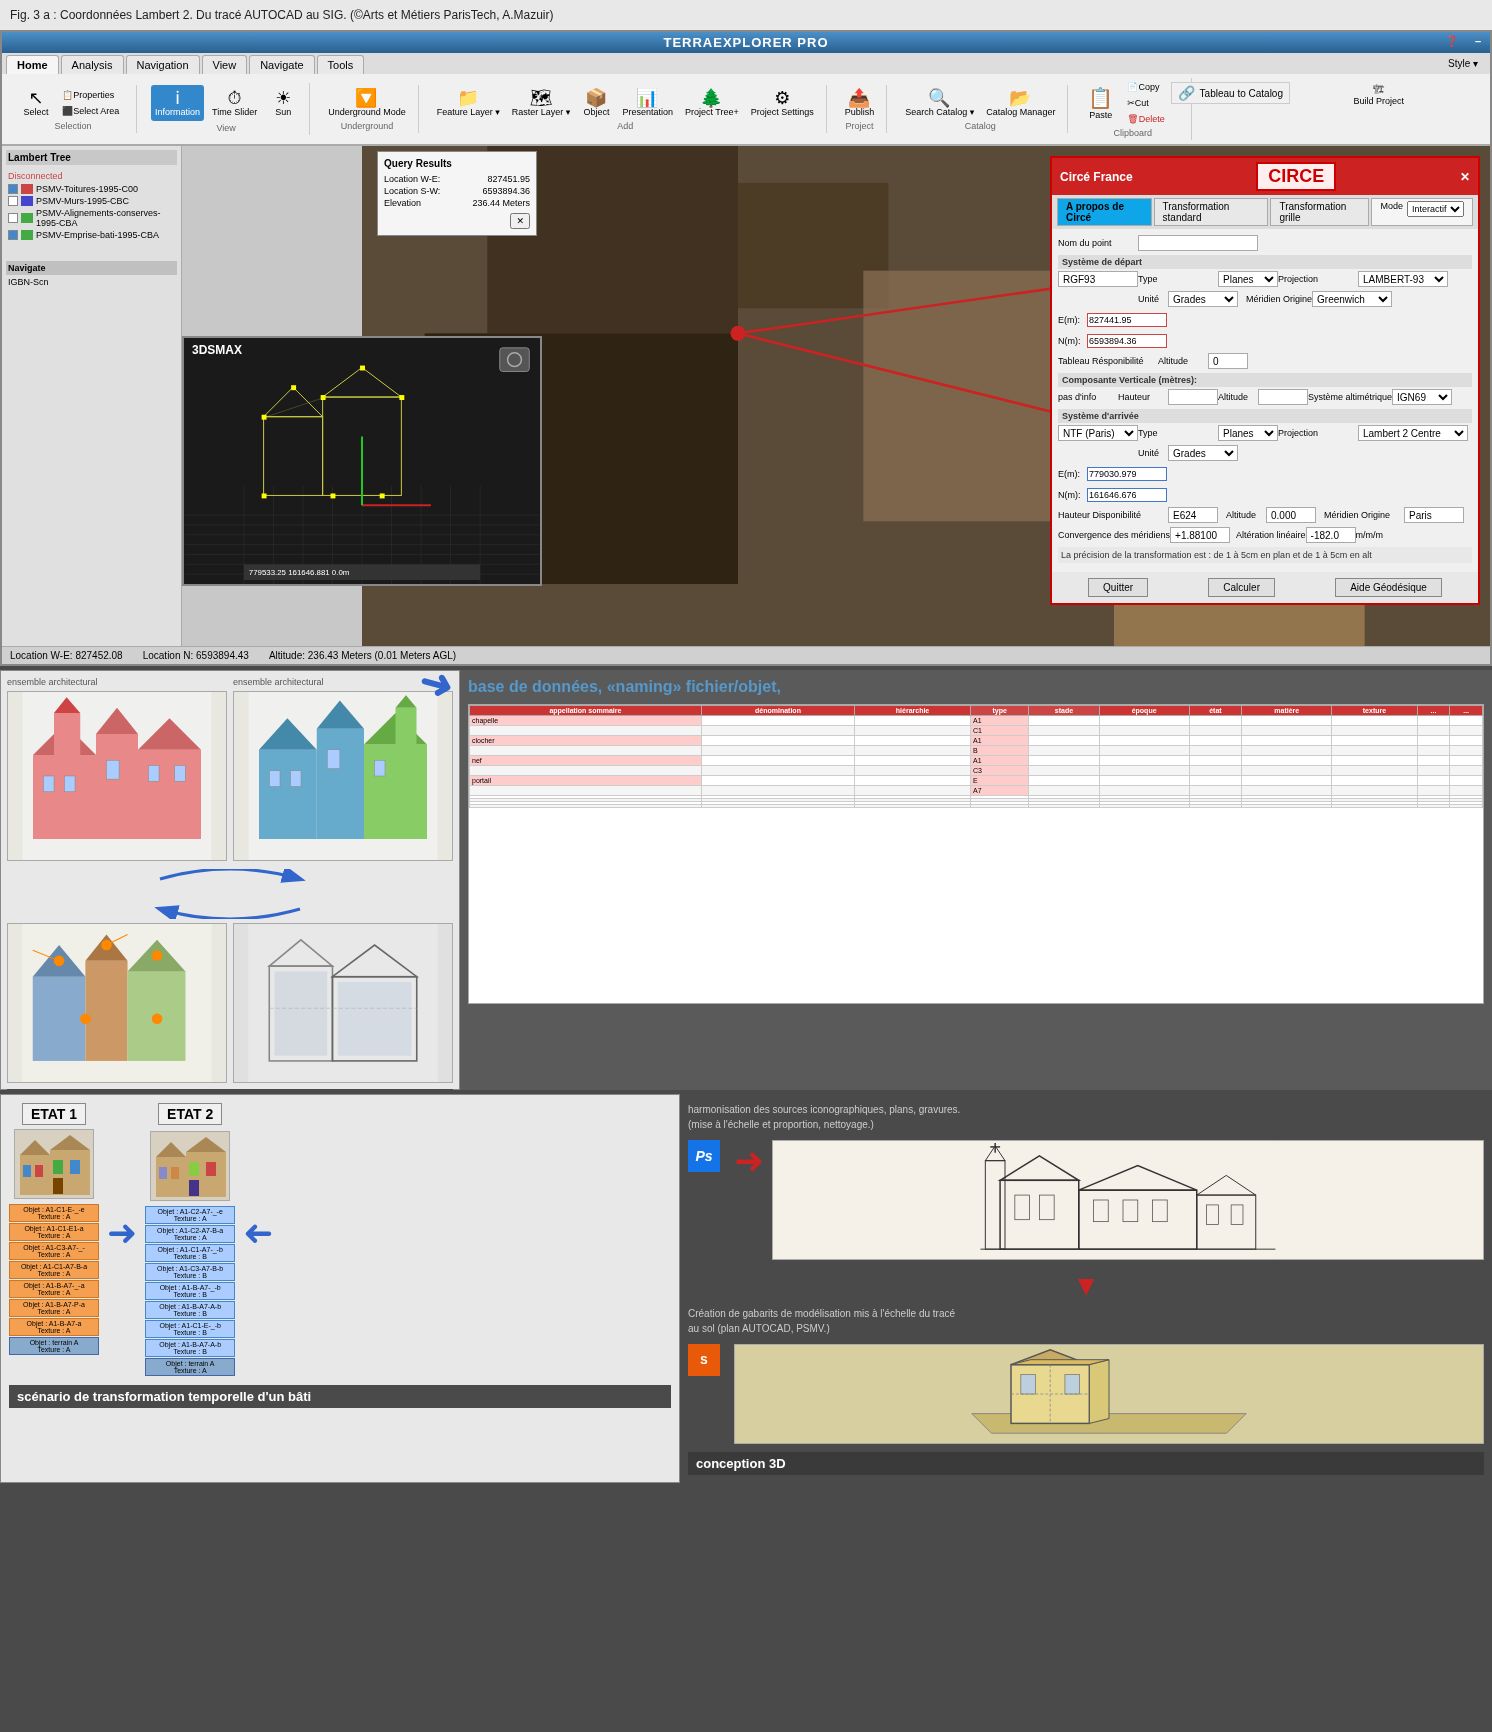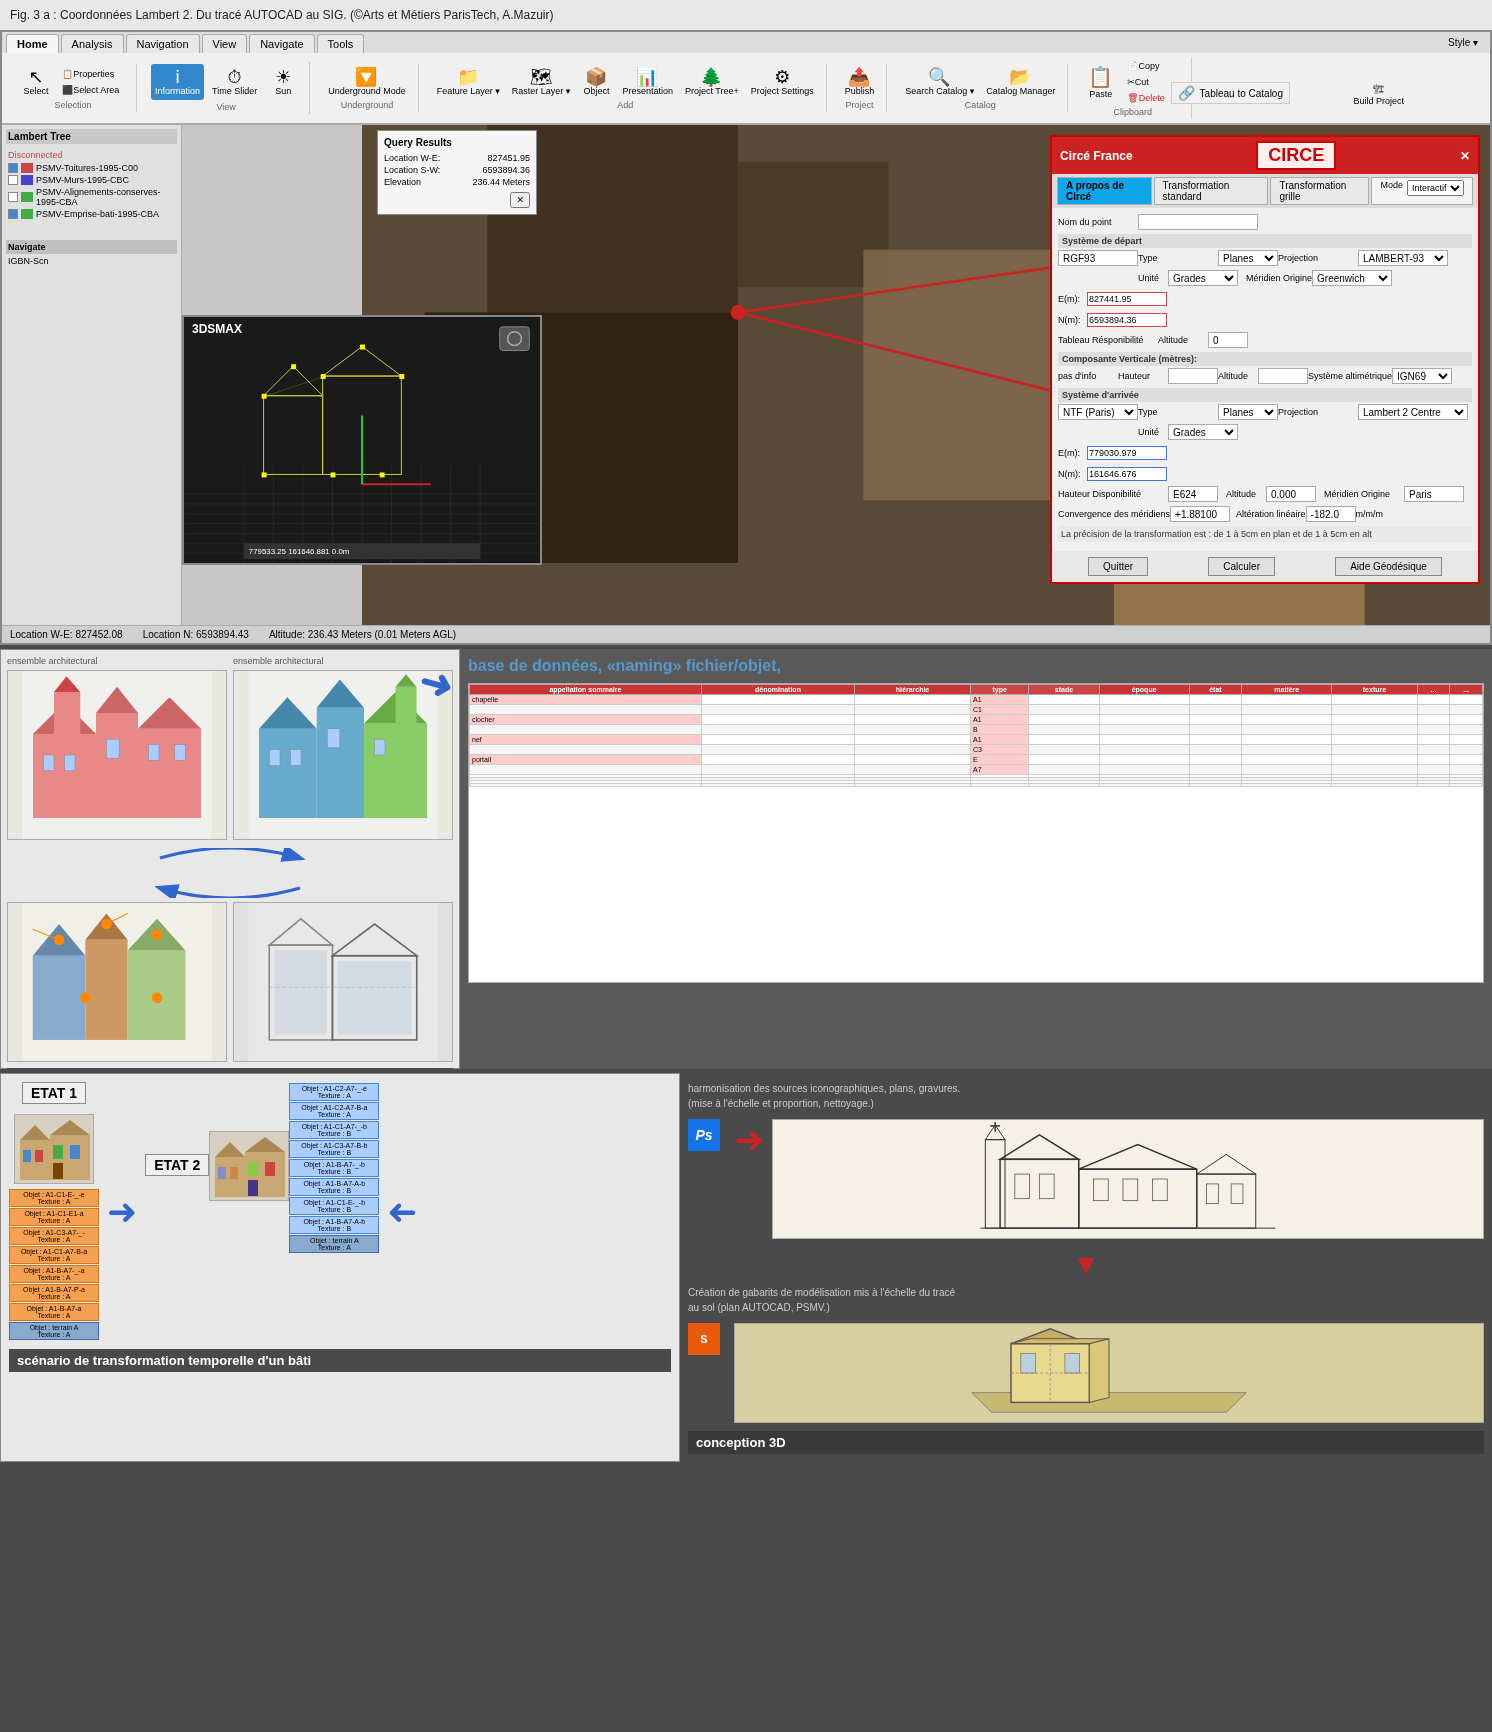--- a/index.html
+++ b/index.html
@@ -495,20 +495,25 @@
   </style>
 </head>
 <body>
 
 <div class="caption-area">
   <div>Fig. 3 a : Coordonnées Lambert 2.  Du tracé AUTOCAD au SIG. (©Arts et Métiers ParisTech, A.Mazuir)</div>
 </div>
 
 <div class="terra-section">
 
+  <div class="title-bar">
+    <span>TERRAEXPLORER PRO</span>
+    <span style="position:absolute; right: 30px; top: 3px; font-size: 11px; cursor:pointer;">❓</span>
+    <span style="position:absolute; right: 8px; top: 3px; font-size: 11px; cursor:pointer;">–</span>
+  </div>
 
   <div class="ribbon-tabs">
     <div class="ribbon-tab active">Home</div>
     <div class="ribbon-tab">Analysis</div>
     <div class="ribbon-tab">Navigation</div>
     <div class="ribbon-tab">View</div>
     <div class="ribbon-tab">Navigate</div>
     <div class="ribbon-tab">Tools</div>
     <div style="margin-left: auto; font-size:10px; padding: 3px 8px; cursor:pointer;">Style ▾</div>
   </div>
@@ -1223,21 +1228,21 @@
 
 </div>
 
 <div class="section3">
 
   <div class="section3-left">
 
     <div style="display:flex; gap:8px; align-items:flex-start;">
 
       <div style="display:flex; flex-direction:column; align-items:center;">
-        <div style="font-size:14px; font-weight:bold; margin-bottom:10px; background:#f0f0f0; padding:2px 8px; border:1px solid #888;">ETAT 1</div>
+        <div style="font-size:14px; font-weight:bold; margin-bottom:4px; background:#f0f0f0; padding:2px 8px; border:1px solid #888;">ETAT 1</div>
 
         <div style="width:80px; height:70px; background:#e8e0d0; border:1px solid #aaa; margin-bottom:4px; position:relative; overflow:hidden;">
           <svg viewBox="0 0 80 70" width="80" height="70">
             <rect width="80" height="70" fill="#d8d0c0"></rect>
             <rect x="5" y="25" width="30" height="40" fill="#c8a870"></rect>
             <polygon points="5,25 20,10 35,25" fill="#aa8855"></polygon>
             <rect x="35" y="20" width="40" height="45" fill="#c8a870"></rect>
             <polygon points="35,20 55,5 75,20" fill="#aa8855"></polygon>
 
             <rect x="8" y="35" width="8" height="12" fill="#4488cc"></rect>
@@ -1257,21 +1262,21 @@
           <div style="background:#f5a050; border:1px solid #cc7722; padding:1px 3px; margin:1px 0; text-align:center; font-size:7px;">Objet : A1-B-A7-P-a<br>Texture : A</div>
           <div style="background:#f5a050; border:1px solid #cc7722; padding:1px 3px; margin:1px 0; text-align:center; font-size:7px;">Objet : A1-B-A7-a<br>Texture : A</div>
           <div style="background:#88aacc; border:1px solid #4466aa; padding:1px 3px; margin:1px 0; text-align:center; font-size:7px;">Objet : terrain A<br>Texture : A</div>
         </div>
       </div>
 
       <div style="display:flex; flex-direction:column; align-items:center; justify-content:center; height:200px; margin-top:30px;">
         <div style="font-size:36px; color:#3366cc;">➜</div>
       </div>
 
-      <div style="display:flex; flex-direction:row; align-items:center;">
+      <div style="display:flex; flex-direction:column; align-items:center;">
         <div style="font-size:14px; font-weight:bold; margin-bottom:6px; background:#f0f0f0; padding:2px 8px; border:1px solid #888;">ETAT 2</div>
 
         <div style="width:80px; height:70px; background:#e8e0d0; border:1px solid #aaa; margin-bottom:4px; position:relative; overflow:hidden;">
           <svg viewBox="0 0 80 70" width="80" height="70">
             <rect width="80" height="70" fill="#d8d0c0"></rect>
             <rect x="5" y="25" width="30" height="40" fill="#c8a870"></rect>
             <polygon points="5,25 20,10 35,25" fill="#aa8855"></polygon>
             <rect x="35" y="20" width="40" height="45" fill="#c8a870"></rect>
             <polygon points="35,20 55,5 75,20" fill="#aa8855"></polygon>
 

